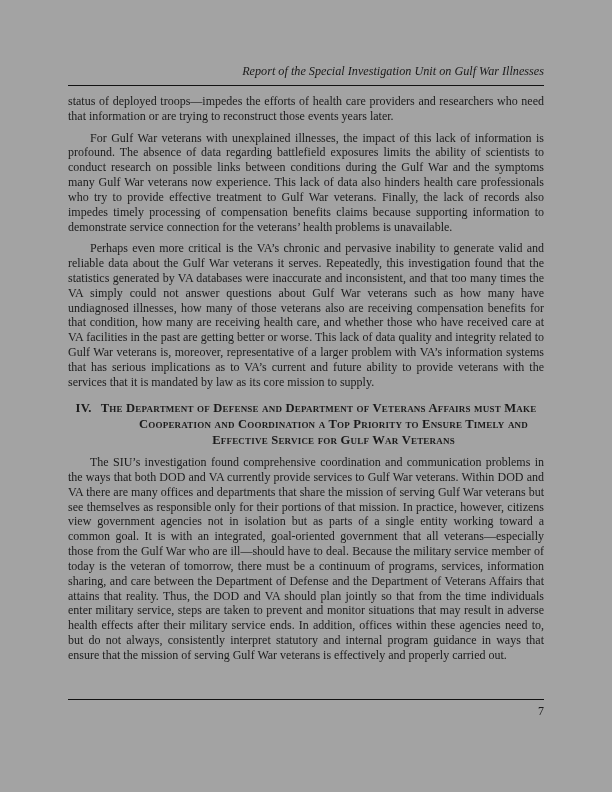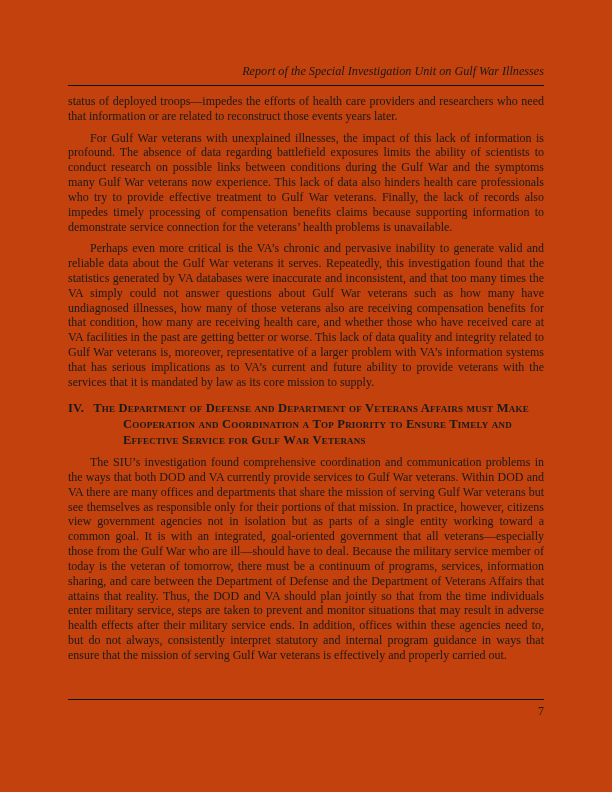--- a/index.html
+++ b/index.html
@@ -4,21 +4,21 @@
 <style>
   html, body {
     margin: 0;
     padding: 0;
     background: #ffffff;
   }
   .sheet {
     position: relative;
     width: 612px;
     height: 792px;
-    background: #c2410c;
+    background: #a3a3a3;
     font-family: "Liberation Serif", serif;
     color: #1a1a1a;
     overflow: hidden;
   }
   .text-block {
     position: absolute;
     left: 68px;
     width: 476px;
   }
   
@@ -49,21 +49,21 @@
   .section-heading {
     margin: 12px 0 1px 0;
     padding-left: 55px;
     text-indent: -55px;
     font-weight: bold;
     font-variant: small-caps;
     font-variant-caps: small-caps;
     font-size: 12.6px;
     line-height: 15.6px;
     letter-spacing: 0.2px;
-    text-align: left;
+    text-align: center;
   }
   .heading-gap {
     display: inline-block;
     width: 9px;
   }
   
   .footer-rule {
     top: 699px;
     border-top: 1.6px solid #111111;
     height: 0;
@@ -77,21 +77,21 @@
 </style>
 </head>
 <body>
 
 <div class="sheet">
 
   <div class="text-block running-header">Report of the Special Investigation Unit on Gulf War Illnesses</div>
 
   <div class="text-block content">
 
-    <p class="para noindent">status of deployed troops—impedes the efforts of health care providers and researchers who need that information or are related to reconstruct those events years later.</p>
+    <p class="para noindent">status of deployed troops—impedes the efforts of health care providers and researchers who need that information or are trying to reconstruct those events years later.</p>
 
     <p class="para">For Gulf War veterans with unexplained illnesses, the impact of this lack of information is profound.  The absence of data regarding battlefield exposures limits the ability of scientists to conduct research on possible links between conditions during the Gulf War and the symptoms many Gulf War veterans now experience.  This lack of data also hinders health care professionals who try to provide effective treatment to Gulf War veterans.  Finally, the lack of records also impedes timely processing of compensation benefits claims because supporting information to demonstrate service connection for the veterans’ health problems is unavailable.</p>
 
     <p class="para">Perhaps even more critical is the VA’s chronic and pervasive inability to generate valid and reliable data about the Gulf War veterans it serves.  Repeatedly, this investigation found that the statistics generated by VA databases were inaccurate and inconsistent, and that too many times the VA simply could not answer questions about Gulf War veterans such as how many have undiagnosed illnesses, how many of those veterans also are receiving compensation benefits for that condition, how many are receiving health care, and whether those who have received care at VA facilities in the past are getting better or worse.  This lack of data quality and integrity related to Gulf War veterans is, moreover, representative of a larger problem with VA’s information systems that has serious implications as to VA’s current and future ability to provide veterans with the services that it is mandated by law as its core mission to supply.</p>
 
     <p class="section-heading"><span>IV.</span><span class="heading-gap"></span><span>The Department of Defense and Department of Veterans Affairs must Make Cooperation and Coordination a Top Priority to Ensure Timely and Effective Service for Gulf War Veterans</span></p>
 
     <p class="para">The SIU’s investigation found comprehensive coordination and communication problems in the ways that both DOD and VA currently provide services to Gulf War veterans.  Within DOD and VA there are many offices and departments that share the mission of serving Gulf War veterans but see themselves as responsible only for their portions of that mission. In practice, however, citizens view government agencies not in isolation but as parts of a single entity working toward a common goal. It is with an integrated, goal-oriented government that all veterans—especially those from the Gulf War who are ill—should have to deal.  Because the military service member of today is the veteran of tomorrow, there must be a continuum of programs, services, information sharing, and care between the Department of Defense and the Department of Veterans Affairs that attains that reality. Thus, the DOD and VA should plan jointly so that from the time individuals enter military service, steps are taken to prevent and monitor situations that may result in adverse health effects after their military service ends.  In addition, offices within these agencies need to, but do not always, consistently interpret statutory and internal program guidance in ways that ensure that the mission of serving Gulf War veterans is effectively and properly carried out.</p>
 
 

